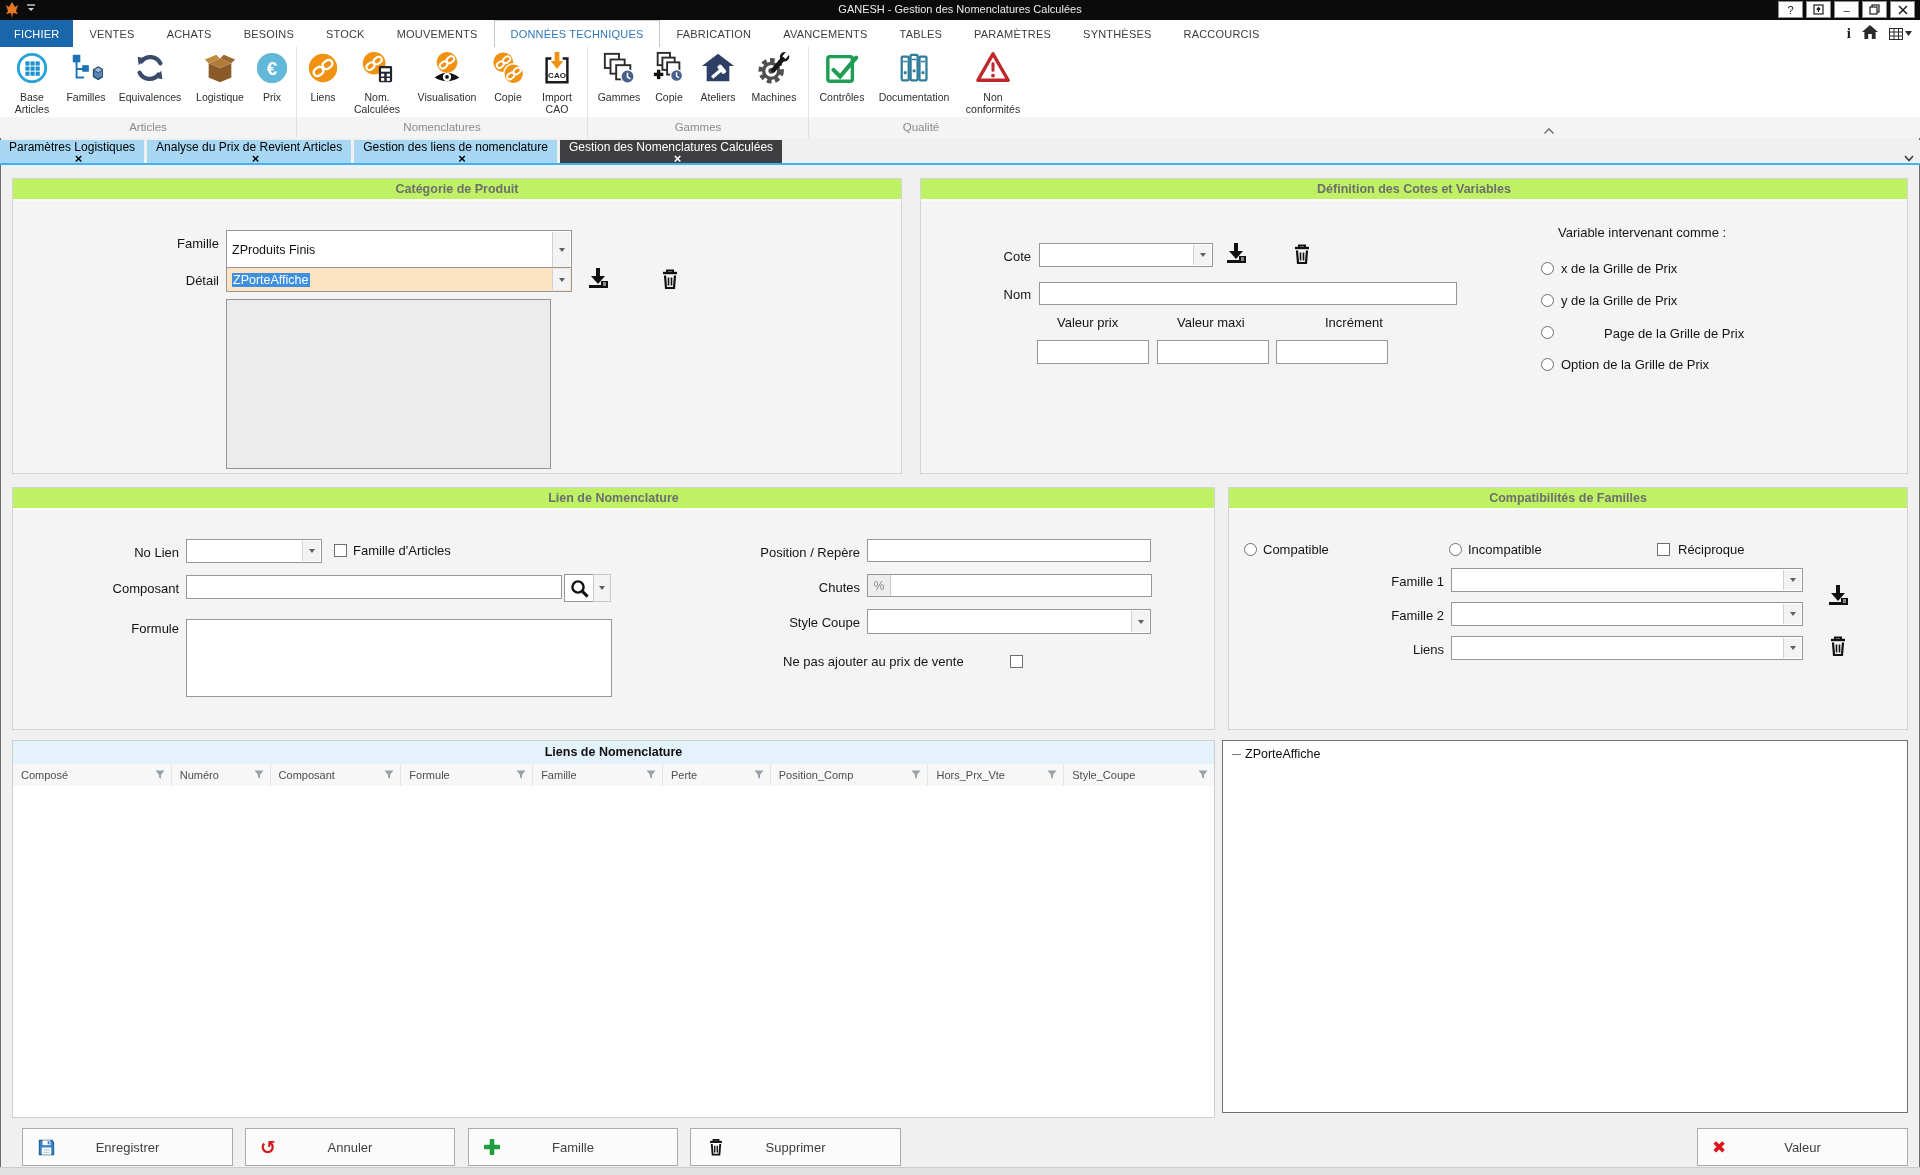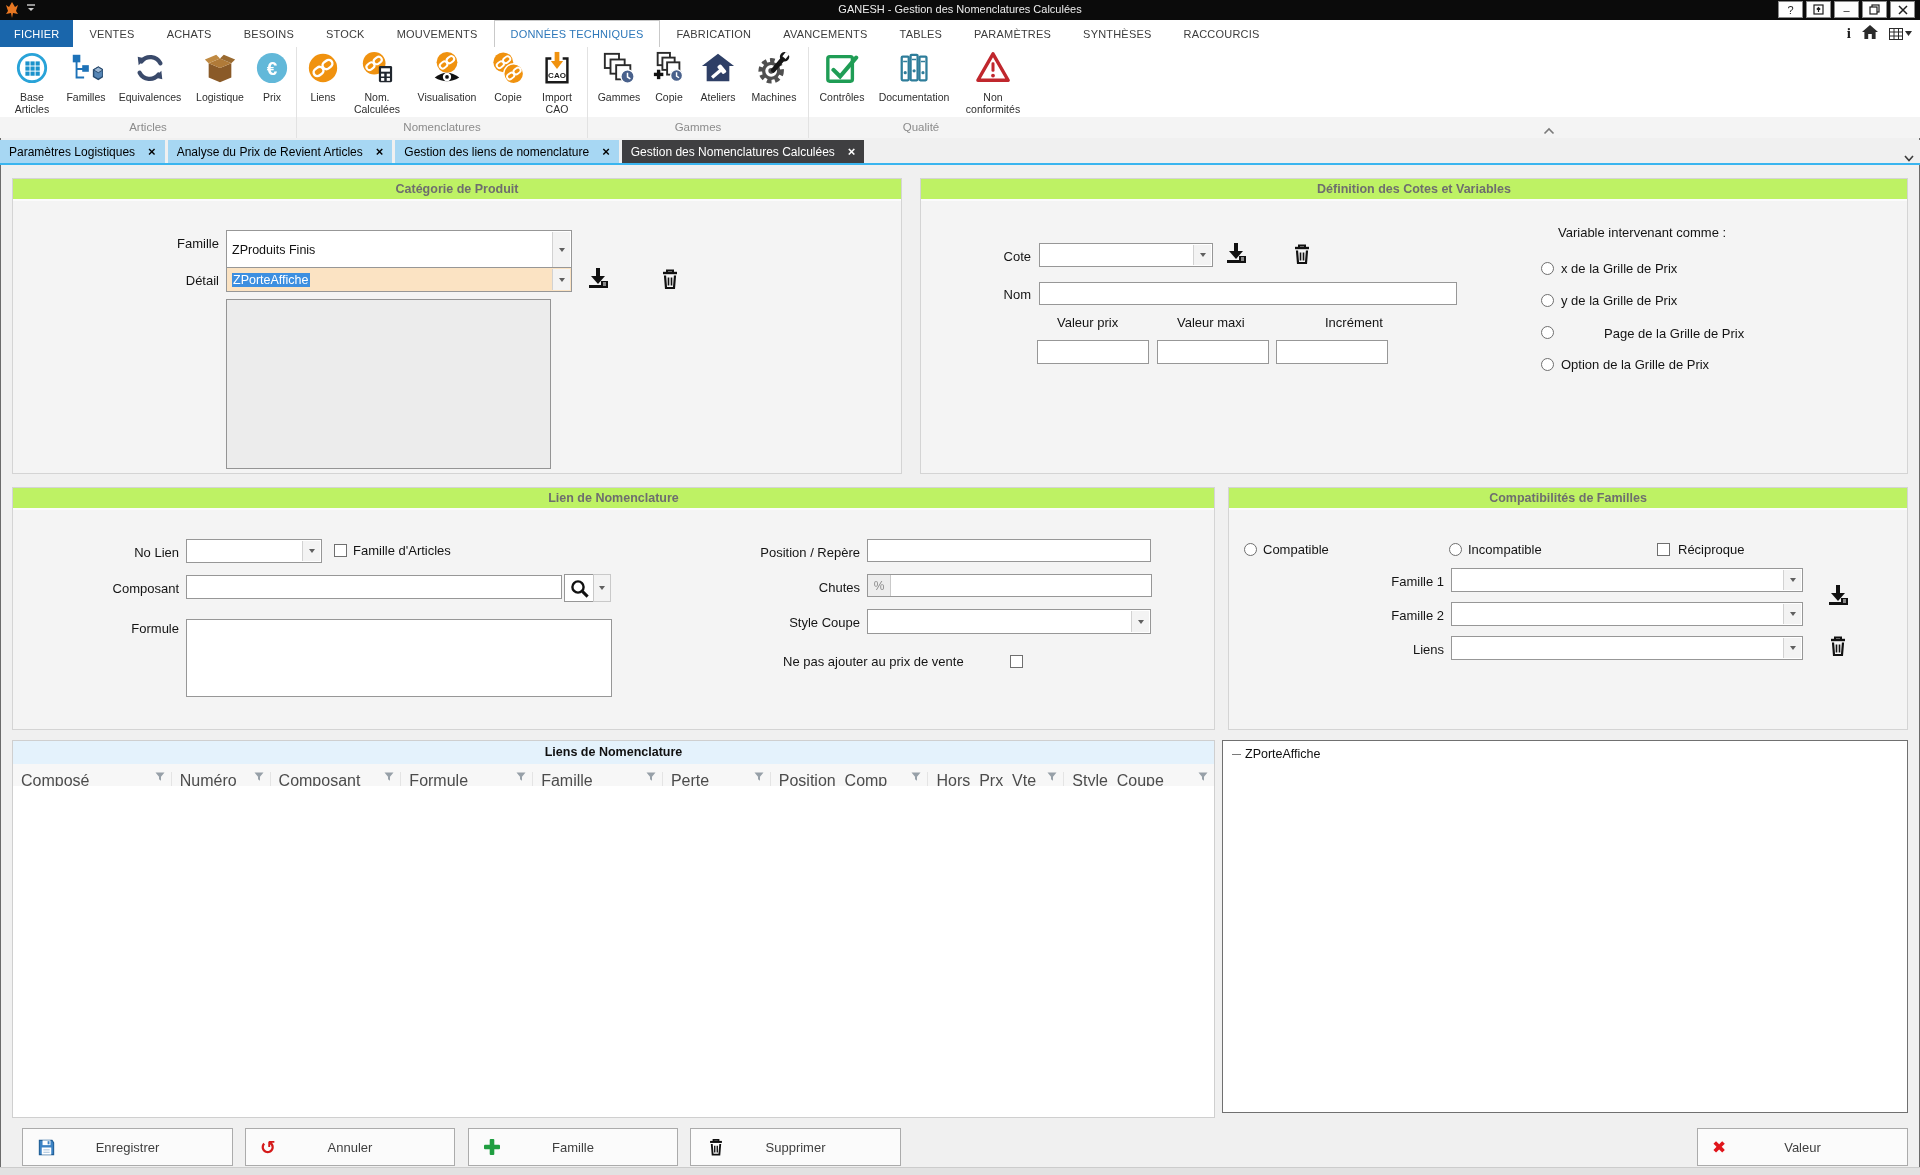--- a/index.html
+++ b/index.html
@@ -30,21 +30,21 @@
   .rfill{flex:1;display:flex;flex-direction:column;}
   .rfill .sp{flex:1;}
   .ritem{display:flex;flex-direction:column;align-items:center;padding:1px 3px 0;}
   .ritem .icn{height:40px;display:flex;align-items:flex-start;justify-content:center;padding-top:2px;}
   .ritem .rlbl{font-size:10.5px;color:#2e2e2e;text-align:center;line-height:1.18;}
   .ribbon-collapse{position:absolute;left:1543px;top:121px;width:14px;height:14px;}
   
   .doctabs{position:absolute;top:140px;left:0;right:0;height:23px;background:#f0f0f0;
            border-bottom:2px solid #3ab5ef;display:flex;}
   .dtab{display:flex;align-items:center;background:#a7d7f3;color:#000;font-size:12px;
-        padding:0 9px;margin-right:3px;white-space:nowrap;}
+        padding:0 9px;margin-right:3px;white-space:nowrap;flex-direction:column;}
   .dtab .dx{margin-left:13px;font-weight:bold;font-size:13px;line-height:10px;}
   .dtab.active{background:#3f3f41;color:#fff;}
   .dt-chevron{position:absolute;right:6px;top:148px;}
   
   .panel{position:absolute;background:#f4f4f4;border:1px solid #d4d4d4;box-sizing:border-box;}
   .phead{height:20px;background:#bef264;border-bottom:2px solid #fbfbfb;text-align:center;
          font-size:12.5px;font-weight:bold;color:#6e6e6e;line-height:20px;}
   .lb{position:absolute;font-size:13px;color:#141414;white-space:nowrap;}
   .lb.r{text-align:right;}
   .txt{position:absolute;background:#fff;border:1px solid #979797;box-sizing:border-box;font-size:12.5px;padding:1px 4px;}
@@ -59,22 +59,22 @@
   .radio{position:absolute;width:13px;height:13px;border:1px solid #6f6f6f;border-radius:50%;background:#fff;box-sizing:border-box;}
   .check{position:absolute;width:13px;height:13px;border:1px solid #6f6f6f;background:#fff;box-sizing:border-box;}
   .listbox{position:absolute;background:#ececec;border:1px solid #949494;box-sizing:border-box;}
   .tarea{position:absolute;background:#fff;border:1px solid #979797;box-sizing:border-box;}
   .pfx{width:22px;align-self:stretch;background:#ededed;border-right:1px solid #c9c9c9;
        display:flex;align-items:center;justify-content:center;color:#8a8a8a;font-size:12px;}
   
   .grid{position:absolute;left:12px;top:740px;width:1203px;height:378px;background:#fff;border:1px solid #cfcfcf;box-sizing:border-box;}
   .gband{height:23px;background:#e4f2fc;text-align:center;font-weight:bold;font-size:12.5px;color:#101010;line-height:23px;}
   .gcols{height:22px;display:flex;background:#f7f7f7;border-bottom:1px solid #e0e0e0;}
-  .gcol{display:flex;align-items:flex-start;justify-content:space-between;padding:0 6px 0 8px;
-        font-size:16px;color:#4c4c4c;border-right:1px solid #e4e4e4;box-sizing:border-box;margin-top:8px;}
+  .gcol{display:flex;align-items:center;justify-content:space-between;padding:0 6px 0 8px;
+        font-size:11px;color:#4c4c4c;border-right:1px solid #e4e4e4;box-sizing:border-box;}
   .gbody{position:absolute;left:0;right:0;top:45px;bottom:0;background:#fff;}
   
   .treepanel{position:absolute;left:1222px;top:740px;width:686px;height:373px;background:#fff;
              border:1px solid #707070;box-sizing:border-box;}
   .tnode{position:absolute;left:9px;top:6px;display:flex;align-items:center;font-size:12.5px;color:#101010;}
   .tdash{display:inline-block;width:9px;border-top:1px solid #7a7a7a;margin-right:4px;}
   
   .fbtn{position:absolute;top:1128px;height:38px;background:#fbfbfb;border:1px solid #ababab;
         box-sizing:border-box;}
   .fbtn .fic{position:absolute;left:14px;top:0;bottom:0;display:flex;align-items:center;}

